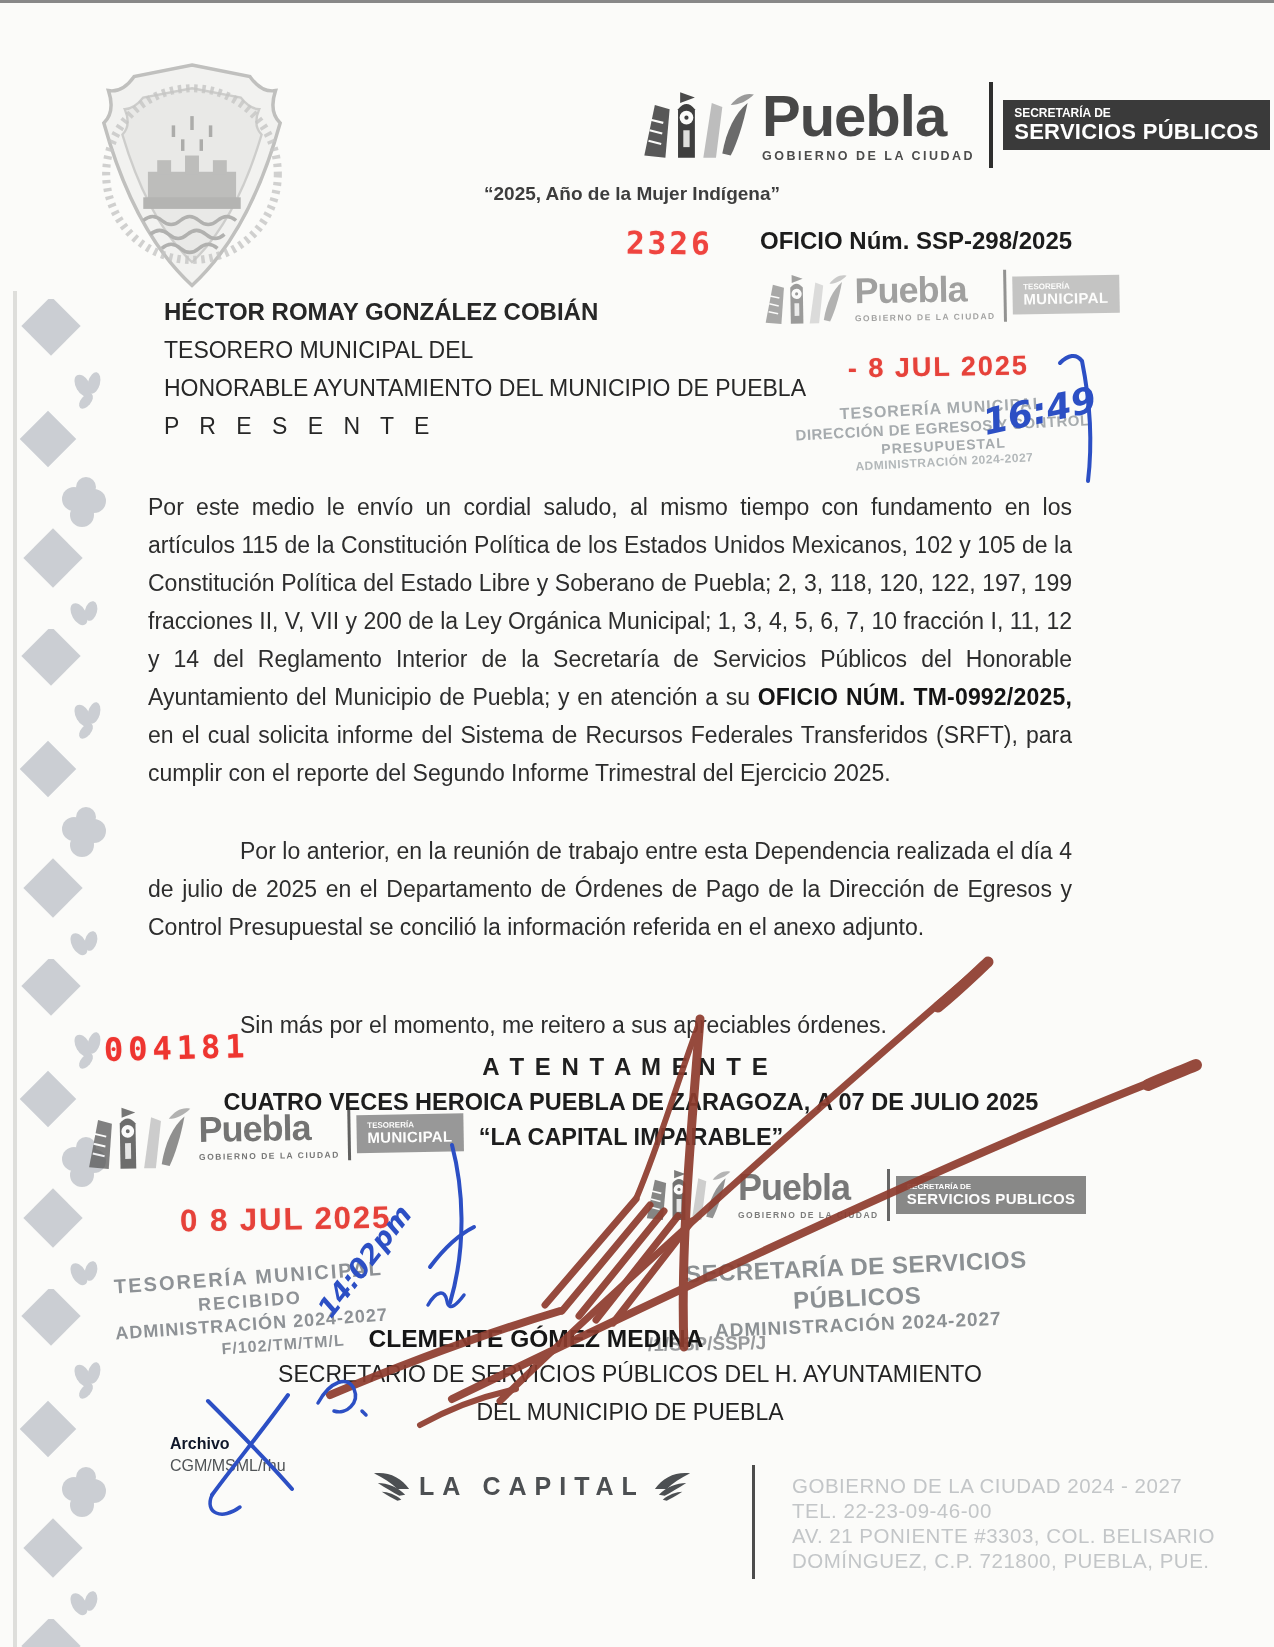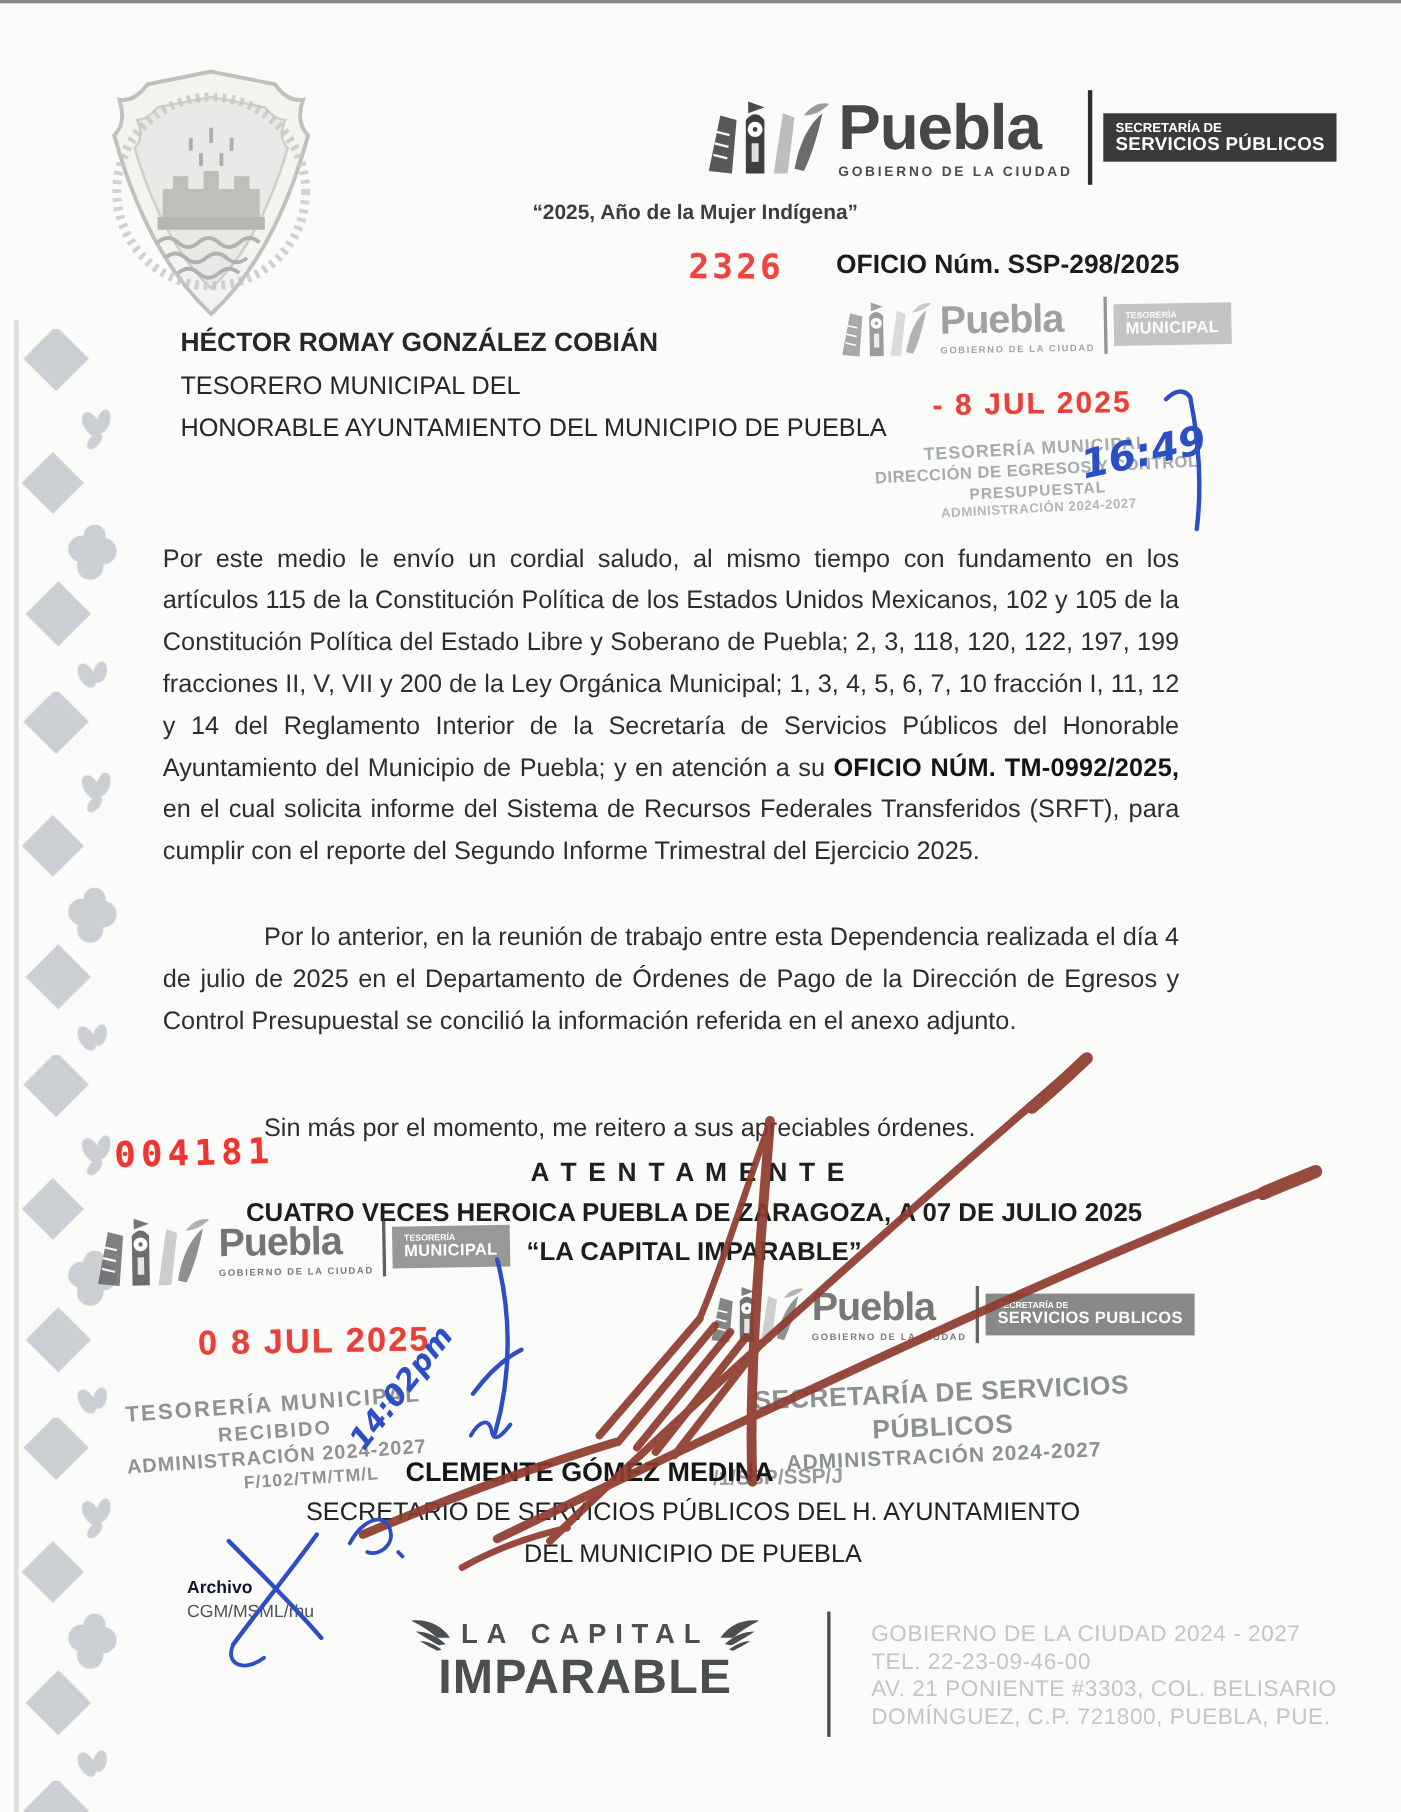--- a/index.html
+++ b/index.html
@@ -24,21 +24,21 @@
   .badge{color:#fff;padding:7px 11px;line-height:1.05;}
   .badge .b1{font-weight:700;display:block;}
   .badge .b2{font-weight:800;display:block;letter-spacing:.3px;}
 
   .main-logo{left:638px;top:72px;}
   .main-logo .wordmark{font-size:58px;}
   .main-logo .tagline{font-size:12.5px;}
   .main-logo .divider{height:86px;}
   .main-logo .badge{background:#3a3a3a;}
   .main-logo .badge .b1{font-size:12px;}
-  .main-logo .badge .b2{font-size:17px;}
+  .main-logo .badge .b2{font-size:22px;}
 
   .quote{left:352px;top:180px;width:560px;text-align:center;font-weight:700;
          font-size:19px;color:#3d3d3d;}
 
   .folio-red{font-family:"DejaVu Sans Mono",monospace;font-weight:700;color:#ee3530;}
   .folio-top{left:626px;top:222px;font-size:31px;letter-spacing:3px;opacity:.92;
              text-shadow:0 0 1px rgba(238,53,48,.5);transform:rotate(.5deg);}
   .folio-bottom{left:104px;top:1026px;font-size:32px;letter-spacing:5px;transform:rotate(-1.5deg);
              text-shadow:0 0 1px rgba(238,53,48,.5);}
 
@@ -214,20 +214,21 @@
   </div>
 
   <div class="abs quote">“2025, Año de la Mujer Indígena”</div>
   <div class="abs folio-red folio-top">2326</div>
   <div class="abs oficio">OFICIO Núm. SSP-298/2025</div>
 
   <div class="abs recipient">
     <div class="rname">HÉCTOR ROMAY GONZÁLEZ COBIÁN</div>
     <div>TESORERO MUNICIPAL DEL</div>
     <div>HONORABLE AYUNTAMIENTO DEL MUNICIPIO DE PUEBLA</div>
+    <div class="presente">P R E S E N T E</div>
   </div>
 
   <div class="abs stamp stamp-tr">
     <div class="plogo logo-wrap">
       <svg class="icons" width="88" height="66" viewBox="0 0 112 66">
           <use href="#puebla-icons"></use>
         </svg>
       <div class="wordblock">
         <div class="wordmark">Puebla</div>
         <div class="tagline">GOBIERNO DE LA CIUDAD</div>
@@ -315,21 +316,20 @@
   <div class="abs footer-logo">
     <div class="cap-row">
       <svg width="40" height="34" viewBox="0 0 40 34" style="transform:scaleX(-1)">
           <use href="#wing"></use>
         </svg>
       <span class="lacapital">LA CAPITAL</span>
       <svg width="40" height="34" viewBox="0 0 40 34">
           <use href="#wing"></use>
         </svg>
     </div>
-    <div class="imparable">IMPARABLE</div>
   </div>
   <div class="abs footer-div"></div>
   <div class="abs address">
     <div>GOBIERNO DE LA CIUDAD 2024 - 2027</div>
     <div>TEL. 22-23-09-46-00</div>
     <div>AV. 21 PONIENTE #3303, COL. BELISARIO</div>
     <div>DOMÍNGUEZ, C.P. 721800, PUEBLA, PUE.</div>
   </div>
 
   <svg class="abs overlay noselect" viewBox="0 0 1274 1647">

